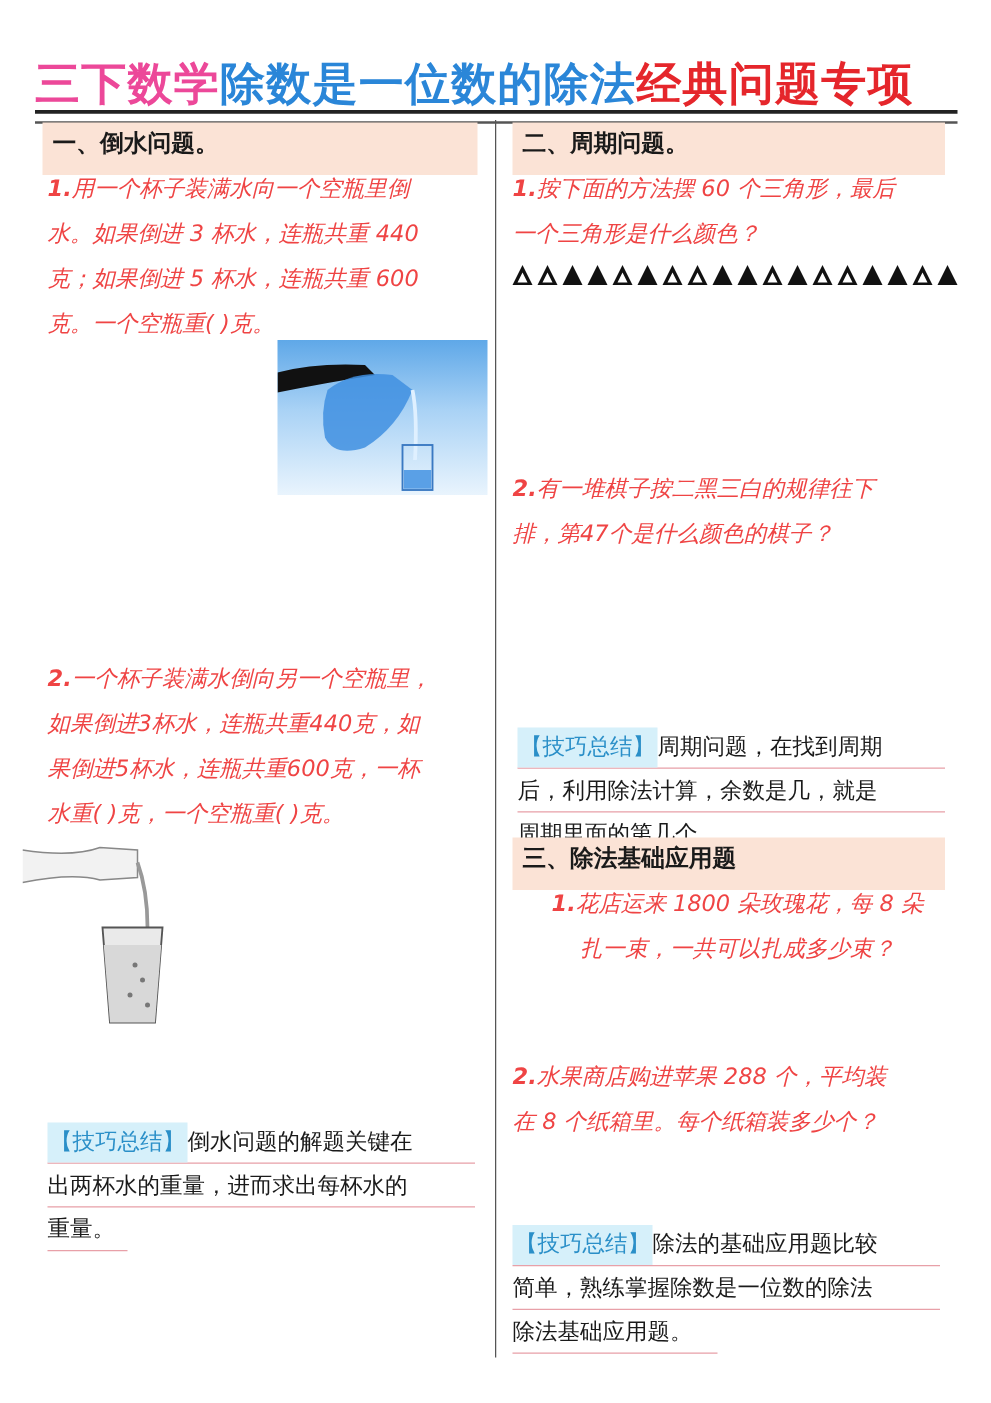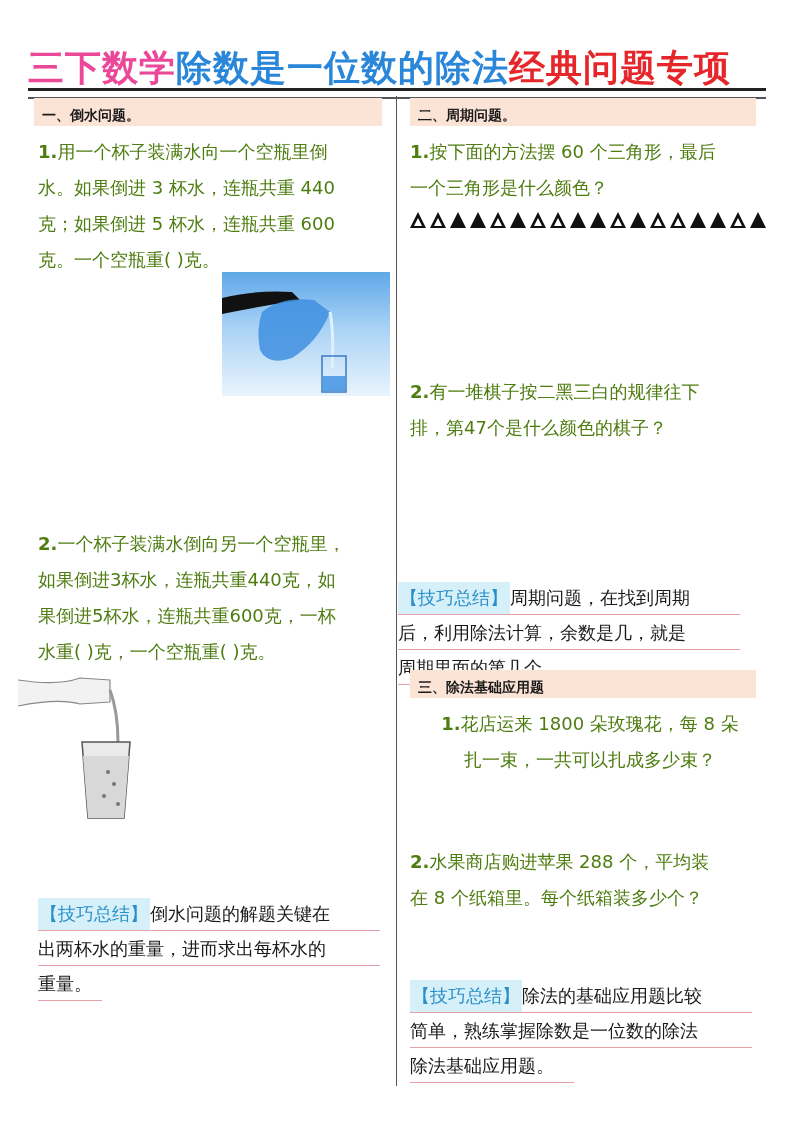--- a/index.html
+++ b/index.html
@@ -17,26 +17,26 @@
   .title .t-blue { color: #2a86d8; }
   .title .t-red { color: #e5262b; }
   .title-rule {
     position: absolute; left: 28px; top: 88px; width: 738px; height: 6px;
     border-top: 3px solid #222; border-bottom: 2px solid #555;
   }
   .col-divider {
     position: absolute; left: 396px; top: 96px; width: 1px; height: 990px; background: #555;
   }
   .section-head {
-    position: absolute; height: 28px; background: #fbe3d6;
-    font-size: 14px; font-weight: bold; line-height: 34px; padding-left: 8px;
+    position: absolute; height: 42px; background: #fbe3d6;
+    font-size: 19px; font-weight: bold; line-height: 34px; padding-left: 8px;
     box-sizing: border-box; color: #1a1a1a;
   }
   .para {
-    position: absolute; font-size: 18px; line-height: 36px; color: #4d7c0f;
+    position: absolute; font-size: 18px; line-height: 36px; color: #ef4444; font-style: italic;
   }
   .para .qnum { font-weight: bold; }
   .tri-row {
     position: absolute; left: 410px; top: 206px; height: 28px; display: flex; gap: 4px; align-items: center;
   }
   .tri { width: 0; height: 0; position: relative; }
   .tri.filled {
     border-left: 8px solid transparent; border-right: 8px solid transparent; border-bottom: 16px solid #111;
   }
   .tri.hollow {
@@ -140,21 +140,21 @@
     <span class="tri filled"></span>
     <span class="tri hollow"></span>
     <span class="tri filled"></span>
   </div>
 
 <div class="para" style="left:410px; top:374px; width:360px;">
   <div><span class="qnum">2.</span><span>有一堆棋子按二黑三白的规律往下</span></div>
   <div>排，第47个是什么颜色的棋子？</div>
 </div>
 
-<div class="tip" style="left:398px; top:580px; width:342px;">
+<div class="tip" style="left:414px; top:580px; width:342px;">
   <span class="line"><span class="badge">【技巧总结】</span><span>周期问题，在找到周期</span></span>
   <span class="line">后，利用除法计算，余数是几，就是</span>
   <span class="line" style="width:192px;">周期里面的第几个。</span>
 </div>
 
 <div class="section-head" style="left:410px; top:670px; width:346px;">三、除法基础应用题</div>
 
 <div class="para" style="left:410px; top:706px; width:360px;text-align:center;">
   <div><span class="qnum">1.</span><span>花店运来 1800 朵玫瑰花，每 8 朵</span></div>
   <div>扎一束，一共可以扎成多少束？</div>

